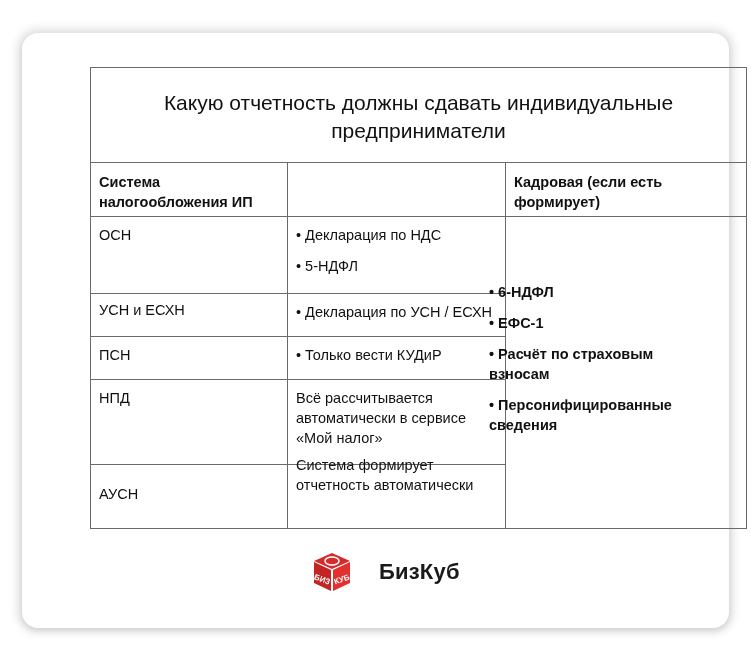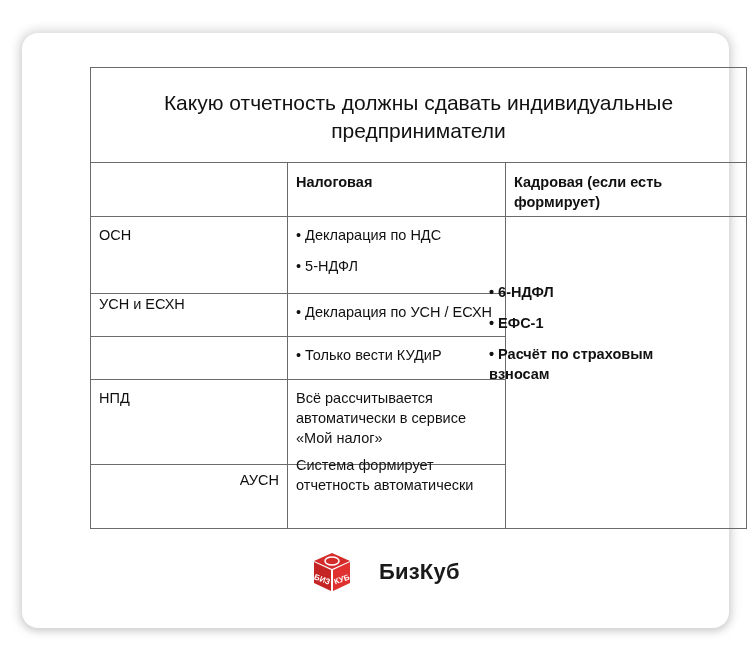--- a/index.html
+++ b/index.html
@@ -73,44 +73,46 @@
 
   <div class="hline" style="left:0; right:0; top:148px;"></div>
   <div class="hline" style="left:0; width:414px; top:225px;"></div>
   <div class="hline" style="left:0; width:414px; top:268px;"></div>
   <div class="hline" style="left:0; width:414px; top:311px;"></div>
   <div class="hline" style="left:0; width:414px; top:396px;"></div>
 
   <div class="vline" style="left:196px; top:94px; bottom:0;"></div>
   <div class="vline" style="left:414px; top:94px; bottom:0;"></div>
 
-  <div class="cell hdr" style="left:197px; top:96px; width:217px;">Налоговая</div>
+  <div class="cell hdr" style="left:0; top:96px; width:196px;">Система налогообложения ИП</div>
   <div class="cell hdr" style="left:415px; top:96px; width:240px;">Кадровая (если есть формирует)</div>
 
   <div class="cell" style="left:0; top:149px; width:196px;">ОСН</div>
   <div class="cell" style="left:197px; top:149px; width:217px;">
     <div class="bullet-item">• Декларация по НДС</div>
     <div class="bullet-item">• 5-НДФЛ</div>
   </div>
 
-  <div class="cell" style="left:0; top:218px; width:196px;">УСН и ЕСХН</div>
+  <div class="cell" style="left:0; top:224px; width:196px;">УСН и ЕСХН</div>
   <div class="cell" style="left:197px; top:226px; width:217px;">• Декларация по УСН / ЕСХН</div>
 
+  <div class="cell" style="left:0; top:269px; width:196px;">ПСН</div>
   <div class="cell" style="left:197px; top:269px; width:217px;">• Только вести КУДиР</div>
 
   <div class="cell" style="left:0; top:312px; width:196px;">НПД</div>
   <div class="cell" style="left:197px; top:312px; width:200px;">Всё рассчитывается автоматически в сервисе «Мой налог»</div>
 
-  <div class="cell" style="left:0; top:394px; width:196px;text-align:right;">АУСН</div>
+  <div class="cell" style="left:0; top:408px; width:196px;">АУСН</div>
   <div class="cell" style="left:197px; top:379px; width:210px;">Система формирует отчетность автоматически</div>
 
   <div class="cell" style="left:390px; top:206px; width:240px;font-weight:bold;">
     <div class="bullet-item">• 6-НДФЛ</div>
     <div class="bullet-item">• ЕФС-1</div>
     <div class="bullet-item">• Расчёт по страховым взносам</div>
+    <div class="bullet-item">• Персонифицированные сведения</div>
   </div>
 </div>
 
 <div class="logo">
   <svg width="42" height="42" viewBox="0 0 42 42">
 
     <polygon points="21,2 39,10 21,18 3,10" fill="#d42b2b"></polygon>
 
     <polygon points="3,11 20,19 20,40 3,32" fill="#c42424"></polygon>
 

